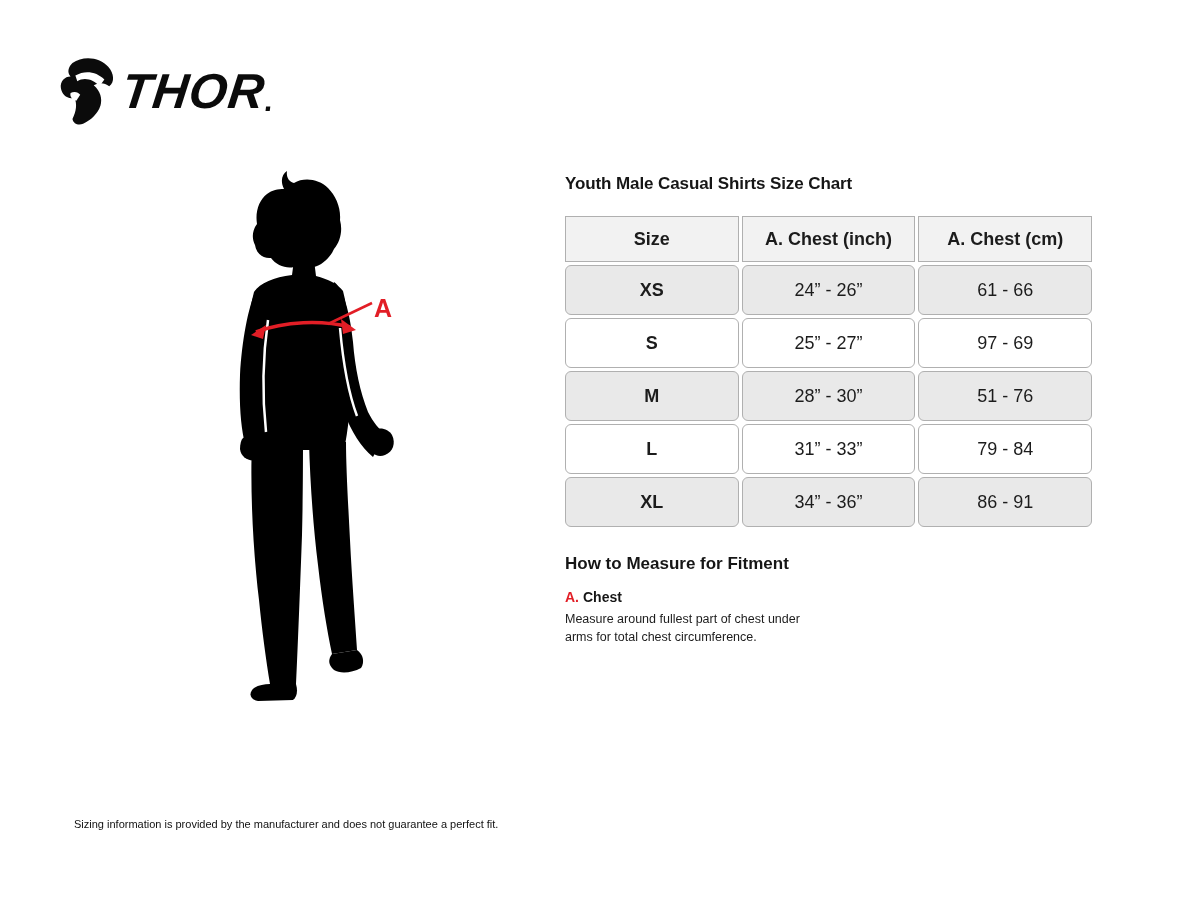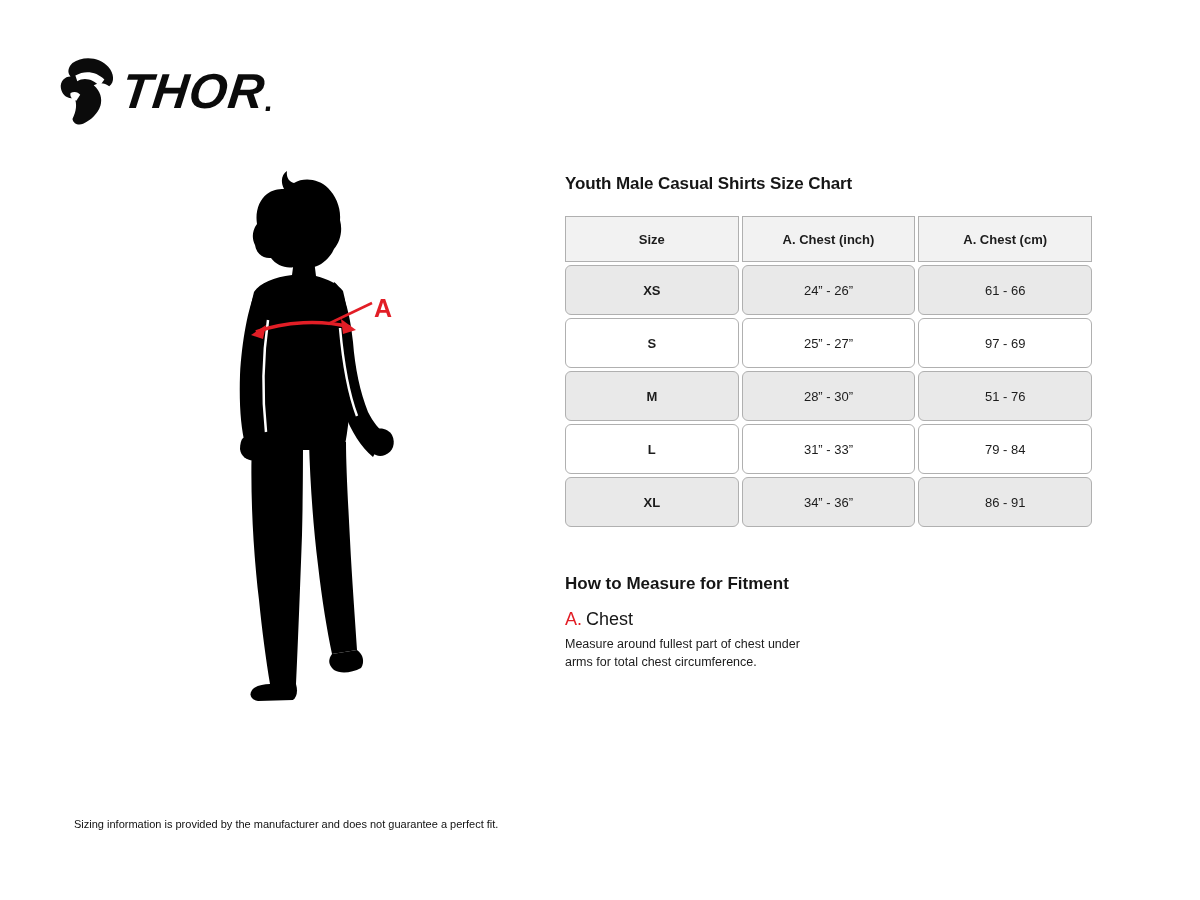--- a/index.html
+++ b/index.html
@@ -33,30 +33,30 @@
   .panel { position: absolute; left: 565px; top: 174px; width: 530px; }
   .chart-title { font-size: 17px; font-weight: bold; color: #161616; letter-spacing: -0.1px; }
 
   table.size-table {
     border-collapse: separate; border-spacing: 3px;
     width: 533px; table-layout: fixed;
     margin: 19px 0 0 -3px;
   }
   table.size-table th, table.size-table td {
     border: 1px solid #b0b0b0; text-align: center; vertical-align: middle;
-    font-size: 13px; color: #1c1c1c;
+    font-size: 18px; color: #1c1c1c;
   }
   table.size-table th { height: 46px; font-weight: bold; background: #f2f2f2; }
   table.size-table td { height: 50px; border-radius: 6px; }
   table.size-table td.size-col { font-weight: bold; }
   tr.row-shaded td { background: #e9e9e9; }
   tr.row-plain td { background: #ffffff; }
 
-  .measure-heading { margin-top: 44px; font-size: 17px; font-weight: bold; color: #161616; }
-  .measure-item { margin-top: 15px; font-size: 18px; font-weight: normal; }
+  .measure-heading { margin-top: 24px; font-size: 17px; font-weight: bold; color: #161616; }
+  .measure-item { margin-top: 15px; font-size: 14px; font-weight: bold; }
   .measure-key { color: #e21e26; margin-right: 4px; }
   .measure-label { color: #161616; }
   .measure-desc {
     margin-top: 5px; width: 252px; font-size: 12.5px;
     line-height: 1.45; color: #1c1c1c; font-weight: normal;
   }
 
   
   .footer {
     position: absolute; left: 74px; top: 817px;

